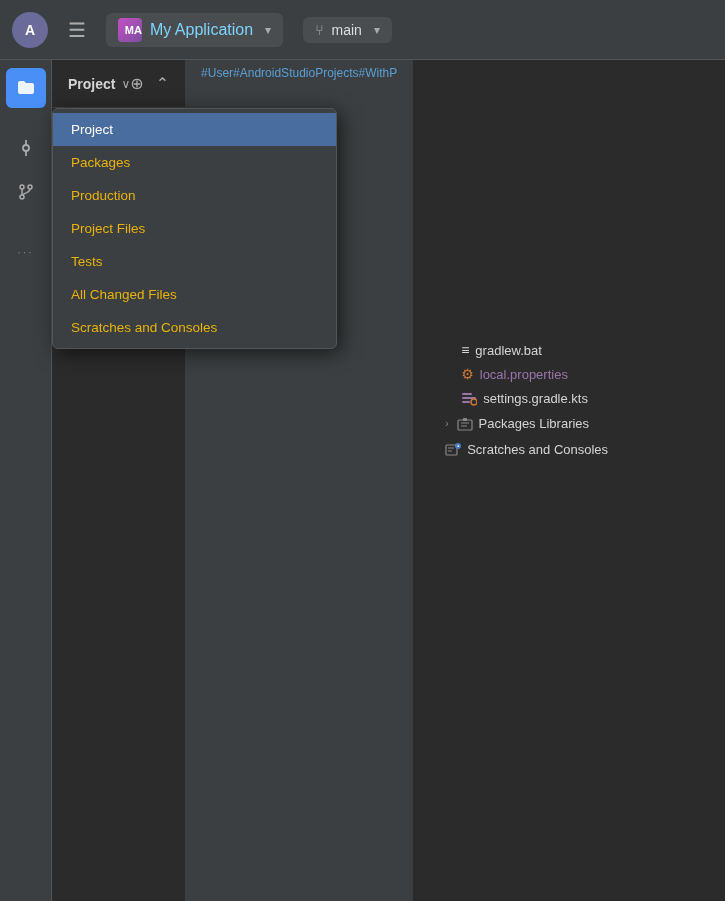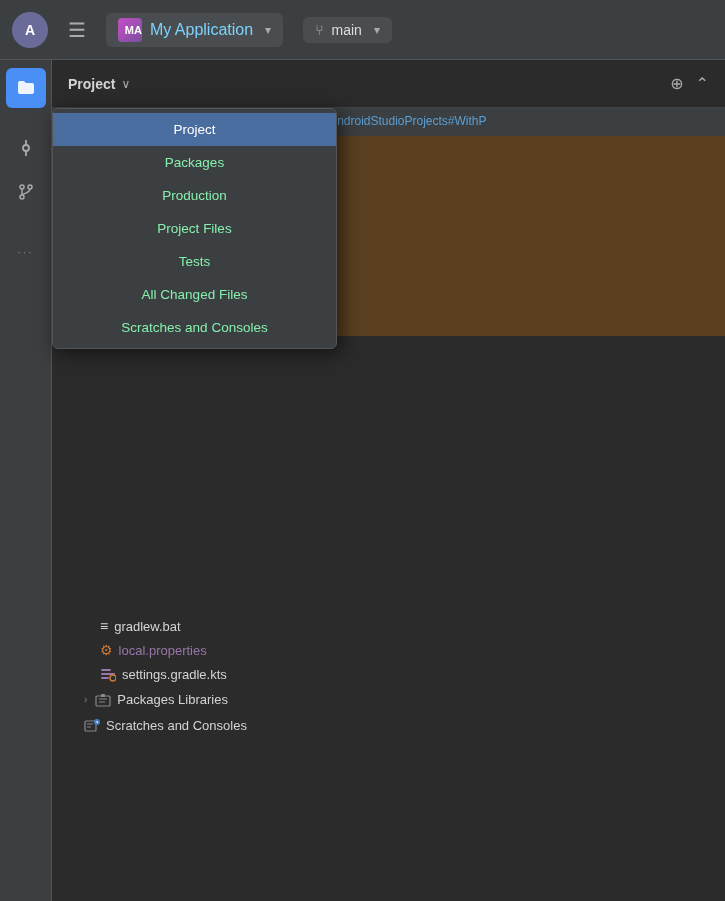--- a/index.html
+++ b/index.html
@@ -127,24 +127,23 @@
       margin-top: 16px;
       letter-spacing: 2px;
       font-size: 10px;
       color: #888;
     }
 
     
     .project-panel {
       flex: 1;
       display: flex;
-      flex-direction: column;
+      flex-direction: row;
       background: #2b2b2b;
       position: relative;
-      text-align: center;
     }
 
     
     .project-header {
       height: 48px;
       background: #2b2b2b;
       display: flex;
       align-items: center;
       padding: 0 16px;
       border-bottom: 1px solid #444;
@@ -202,21 +201,21 @@
       width: 285px;
       background: #3c3f41;
       border: 1px solid #555;
       border-radius: 6px;
       box-shadow: 4px 4px 20px rgba(0,0,0,0.6);
       z-index: 100;
       padding: 4px 0;
     }
     .dropdown-item {
       padding: 9px 18px;
-      color: #86efac;
+      color: #eab308;
       font-size: 13.5px;
       cursor: pointer;
     }
     .dropdown-item.selected {
       background: #4a6da0;
       color: #fff;
     }
 
     
     .file-tree {

